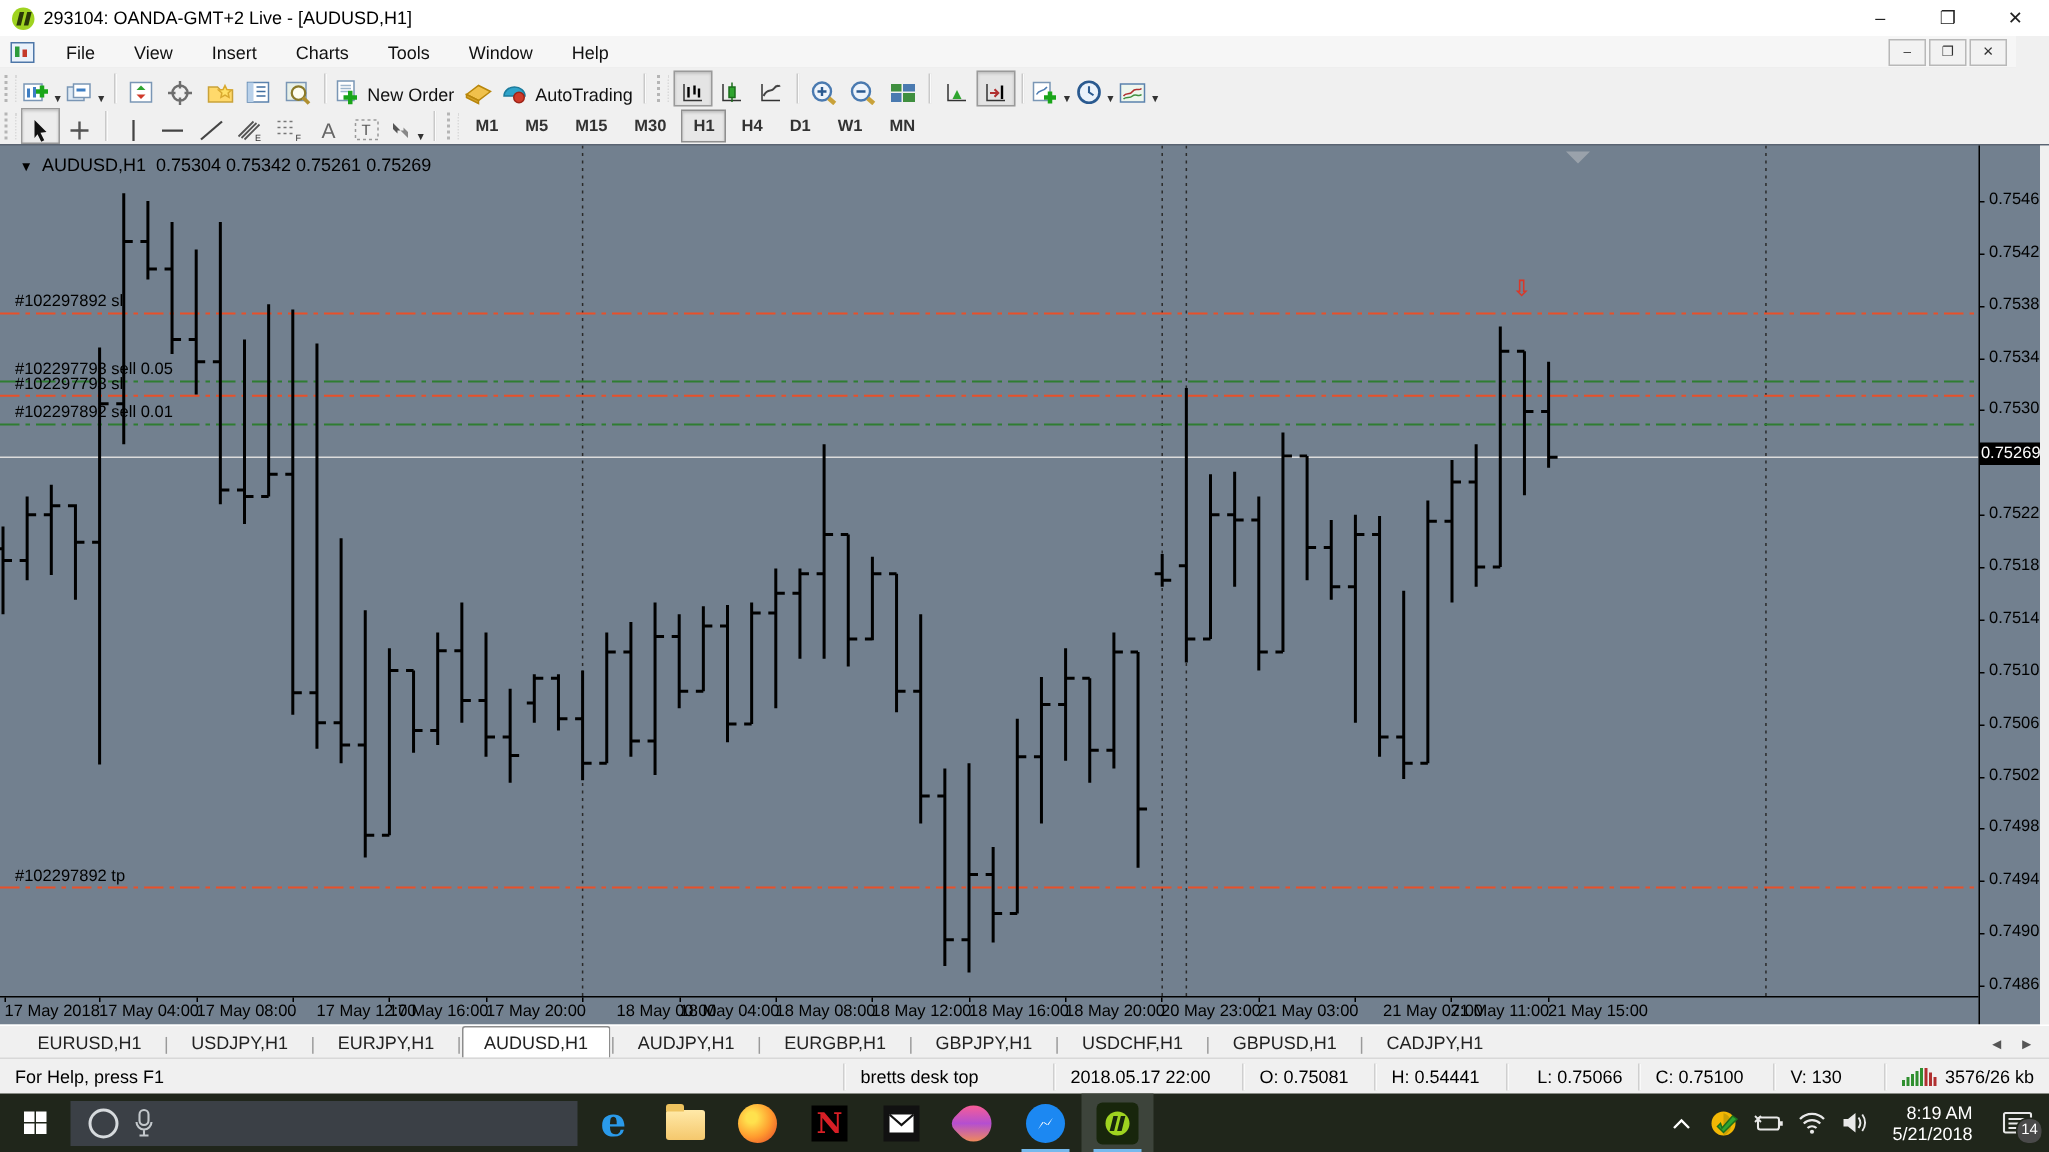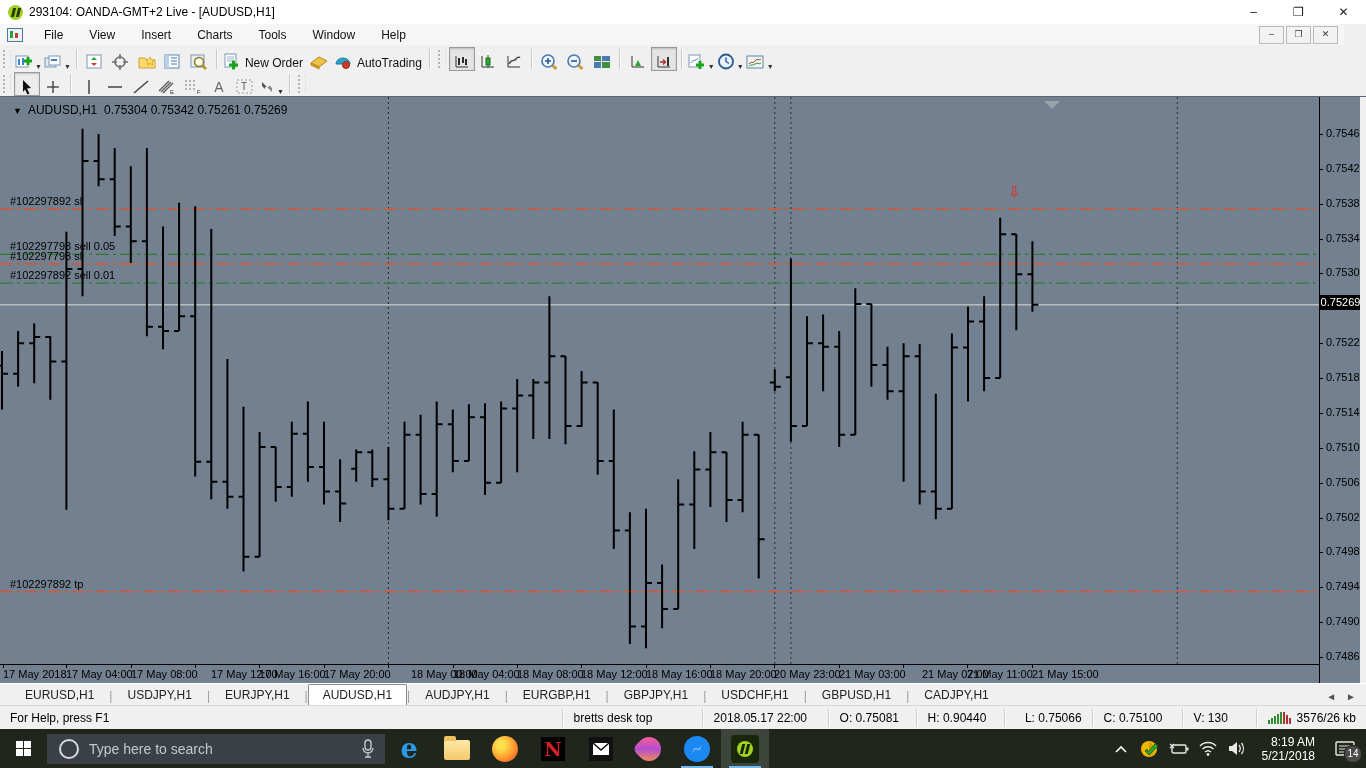--- a/index.html
+++ b/index.html
@@ -332,20 +332,31 @@
   </span>
   <span class="tbtn">
     <svg width="16" height="16">
         <path d="M3 3l5 5-2 0 0 2-3-3 0-4z" fill="#555"></path>
         <path d="M13 13l-5-5 2 0 0-2 3 3z" fill="#888"></path>
       </svg>
     <span class="caret">▼</span>
   </span>
   <span class="tsep"></span>
   <span class="grip"></span>
+  <span id="tf-group" style="display:flex;gap:2px;">
+      <span class="tf-btn">M1</span>
+      <span class="tf-btn">M5</span>
+      <span class="tf-btn">M15</span>
+      <span class="tf-btn">M30</span>
+      <span class="tf-btn active">H1</span>
+      <span class="tf-btn">H4</span>
+      <span class="tf-btn">D1</span>
+      <span class="tf-btn">W1</span>
+      <span class="tf-btn">MN</span>
+    </span>
 </div>
 
 <div id="chart-wrap" class="abs">
   <svg id="plot" class="abs" viewBox="0 0 1319 567" width="1319" height="567">
       <line x1="388.40000000000003" y1="0" x2="388.40000000000003" y2="567" stroke="#2a2a2a" stroke-width="1" stroke-dasharray="2 3"></line>
       <line x1="774.8000000000001" y1="0" x2="774.8000000000001" y2="567" stroke="#2a2a2a" stroke-width="1" stroke-dasharray="2 3"></line>
       <line x1="790.9000000000001" y1="0" x2="790.9000000000001" y2="567" stroke="#2a2a2a" stroke-width="1" stroke-dasharray="2 3"></line>
       <line x1="1177.3000000000002" y1="0" x2="1177.3000000000002" y2="567" stroke="#2a2a2a" stroke-width="1" stroke-dasharray="2 3"></line>
       <line x1="0" y1="111.96643944281482" x2="1319" y2="111.96643944281482" stroke="#e8502a" stroke-width="1.3" stroke-dasharray="13 4 3 4"></line>
       <line x1="0" y1="157.29498422218379" x2="1319" y2="157.29498422218379" stroke="#2f7d32" stroke-width="1.3" stroke-dasharray="13 4 3 4"></line>
@@ -664,21 +675,21 @@
 
 <div id="statusbar" class="abs">
   <span class="st-cell" id="st-help">For Help, press F1</span>
   <span class="st-sep"></span>
   <span class="st-cell" style="width:118px;">bretts desk top</span>
   <span class="st-sep"></span>
   <span class="st-cell" style="width:104px;">2018.05.17 22:00</span>
   <span class="st-sep"></span>
   <span class="st-cell" style="width:66px;">O: 0.75081</span>
   <span class="st-sep"></span>
-  <span class="st-cell" style="width:66px;">H: 0.90440</span>
+  <span class="st-cell" style="width:66px;">H: 0.54441</span>
   <span class="st-sep"></span>
   <span class="st-cell" style="width:66px;text-align:right;">L: 0.75066</span>
   <span class="st-sep"></span>
   <span class="st-cell" style="width:68px;">C: 0.75100</span>
   <span class="st-sep"></span>
   <span class="st-cell" style="width:52px;">V: 130</span>
   <span class="st-sep"></span>
   <span class="st-cell" style="display:flex;align-items:center;">
     <span id="traffic">
       <i style="height:4px;"></i>
@@ -698,21 +709,20 @@
   <span id="start-btn">
     <span class="winlogo">
         <b></b>
         <b></b>
         <b></b>
         <b></b>
       </span>
   </span>
   <span id="search-box">
     <span id="search-circle"></span>
-    <span id="search-text">Type here to search</span>
     <svg width="14" height="20" style="margin-right:10px;">
         <rect x="4" y="1" width="6" height="10" rx="3" fill="none" stroke="#c3c8cc" stroke-width="1.4"></rect>
         <path d="M2 9a5 5 0 0 0 10 0M7 14v4M4 18h6" stroke="#c3c8cc" fill="none" stroke-width="1.4"></path>
       </svg>
   </span>
   <span class="task-icon">
       <span class="edge-e">e</span>
     </span>
   <span class="task-icon">
       <span class="folder"></span>

